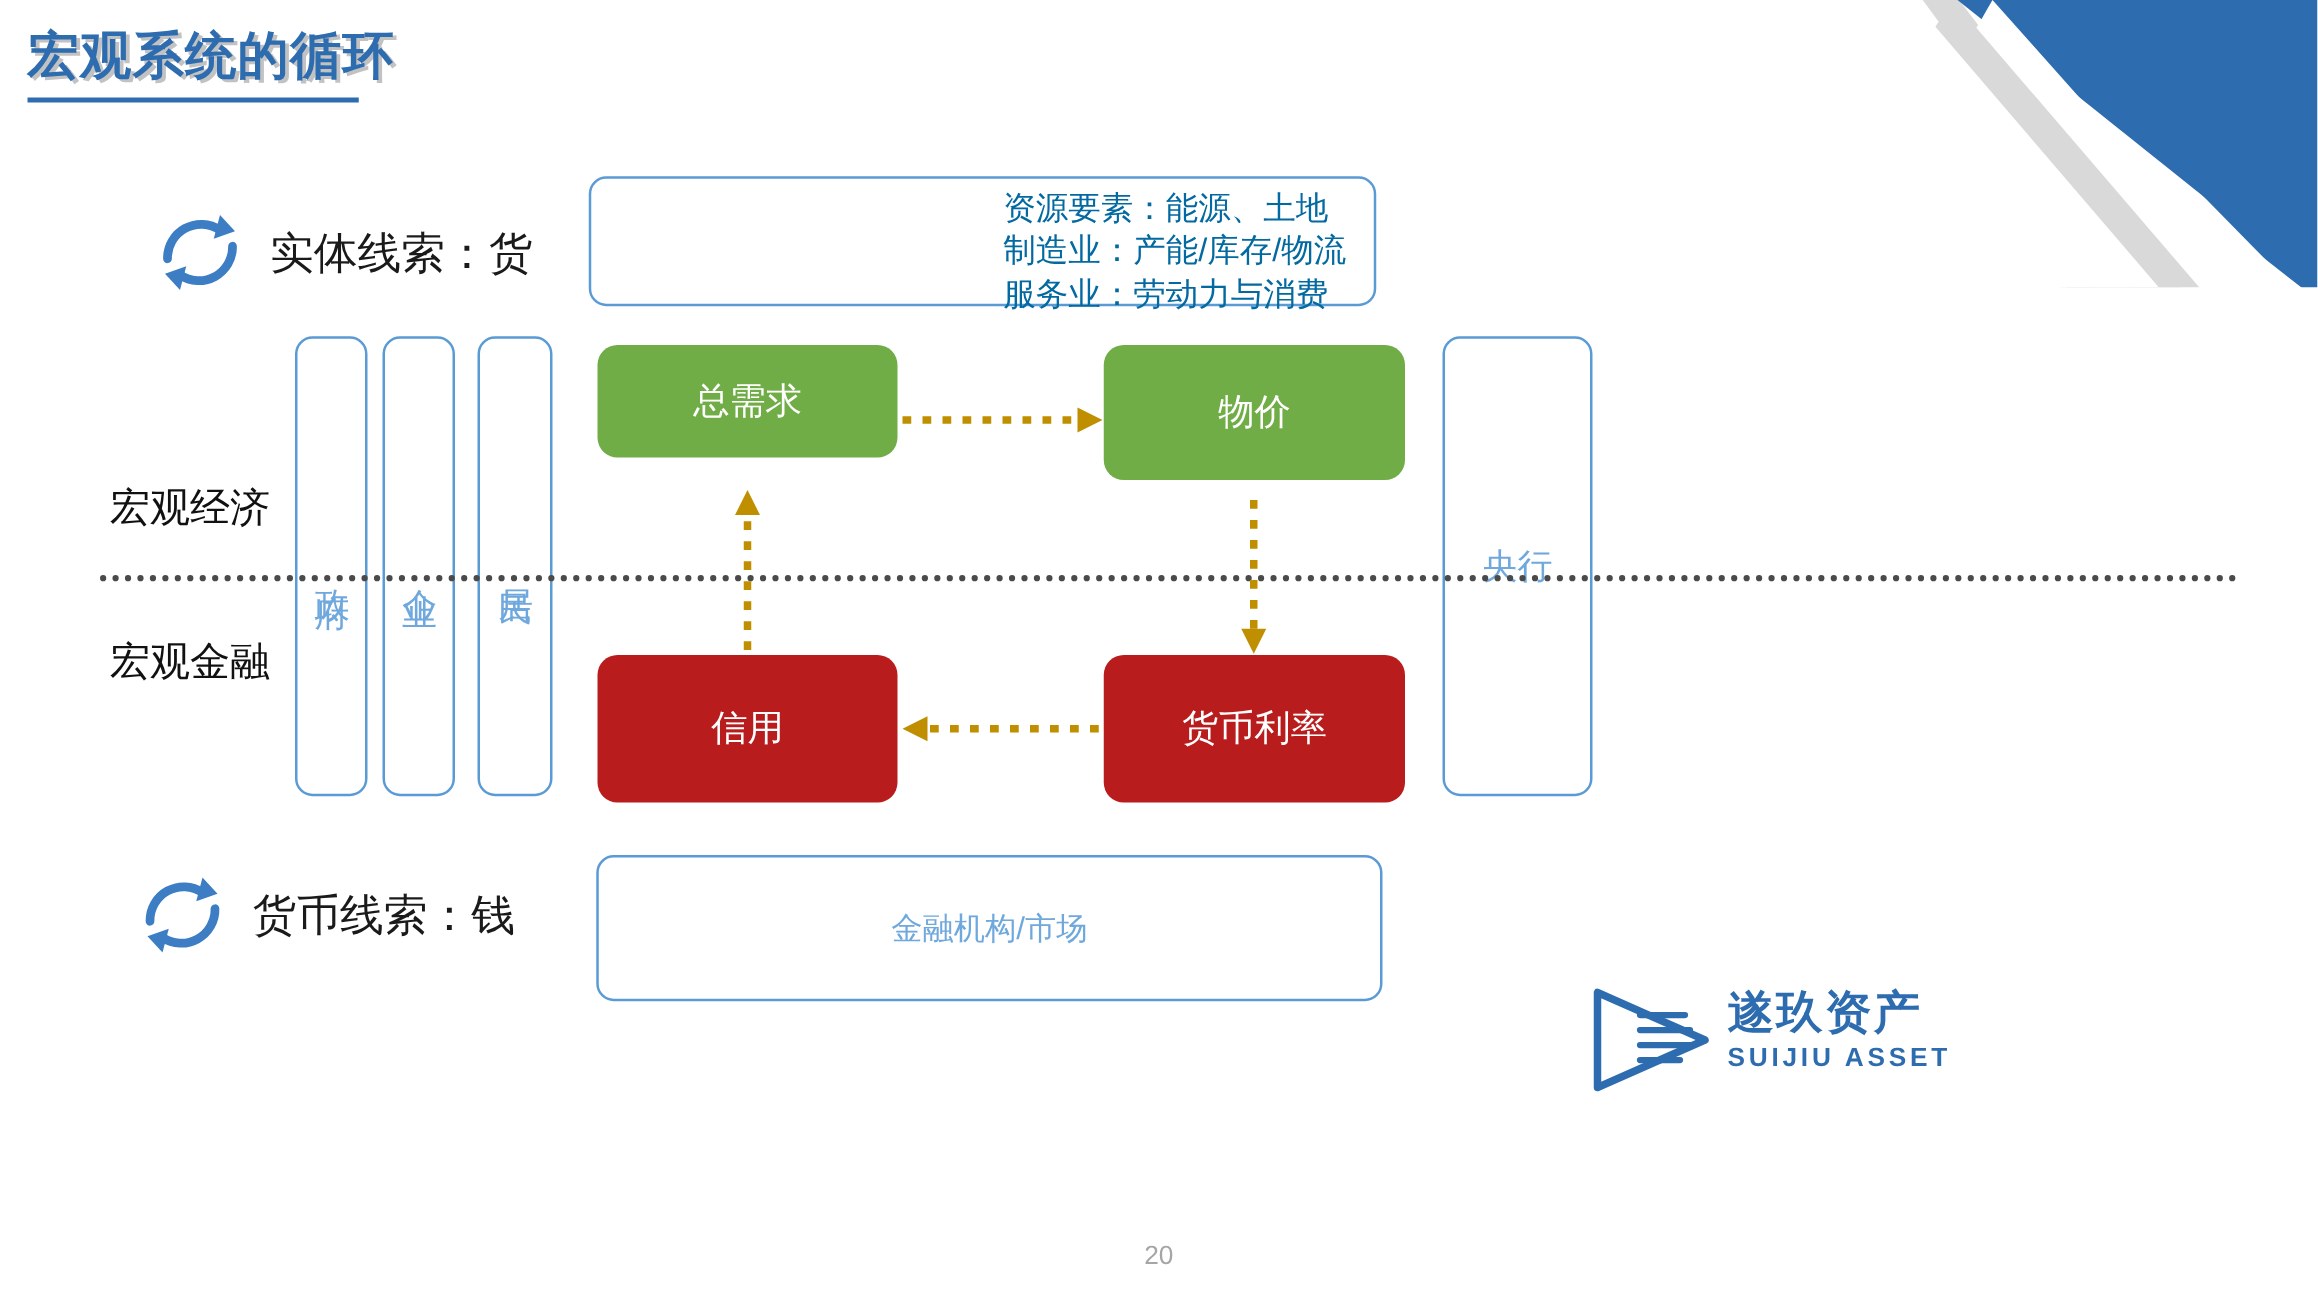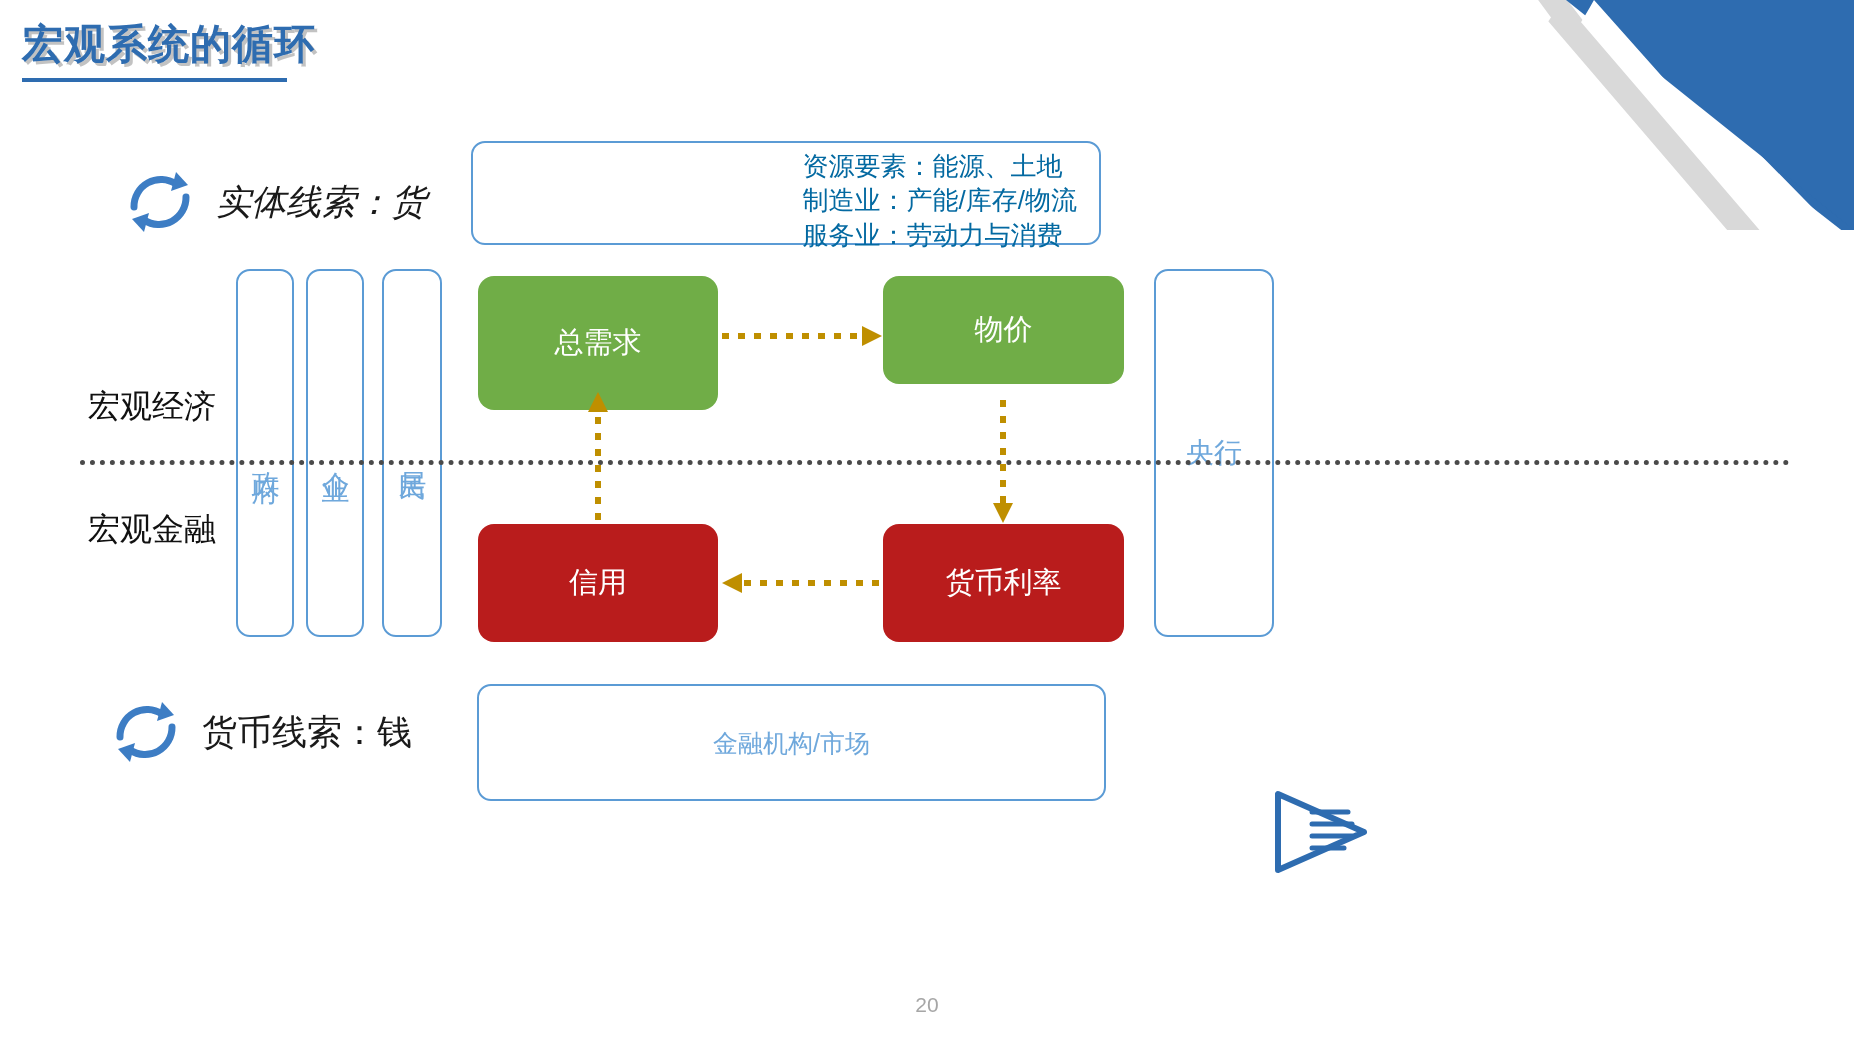--- a/index.html
+++ b/index.html
@@ -21,21 +21,21 @@
     letter-spacing:1px;line-height:1.1;
     text-shadow:3px 3px 0 rgba(120,120,120,.45);
     white-space:nowrap;
   }
   .title-rule{
     margin-top:11px;width:265px;height:4px;background:#2E6CB0;
   }
 
   
   .cycle-row{position:absolute;display:flex;align-items:center;gap:14px;}
-  .cycle-row.top{left:118px;top:160px;font-style:italic;}
+  .cycle-row.top{left:118px;top:160px;}
   .cycle-row.bottom{left:104px;top:690px;align-items:center;}
   .cycle-icon{width:84px;height:84px;flex:0 0 auto;}
   .cycle-label{font-size:35px;color:#1a1a1a;white-space:nowrap;}
 
   
   .outline-box{
     position:absolute;border:2px solid #5B9BD5;border-radius:14px;background:#ffffff;
     box-sizing:border-box;
   }
   .outline-box.resource{left:471px;top:141px;width:630px;height:104px;}
@@ -71,21 +71,21 @@
   .cb-text{color:#6FA8DC;font-size:28px;}
 
   
   .node{
     position:absolute;border-radius:16px;box-sizing:border-box;
     display:flex;align-items:center;justify-content:center;
     color:#ffffff;font-size:29px;
   }
   .node.green{background:#70AD47;}
   .node.yellow{background:#b91c1c;}
-  .node.demand{left:478px;top:276px;width:240px;height:134px;}
+  .node.demand{left:478px;top:276px;width:240px;height:90px;}
   .node.price {left:883px;top:276px;width:241px;height:108px;}
   .node.credit{left:478px;top:524px;width:240px;height:118px;}
   .node.rate  {left:883px;top:524px;width:241px;height:118px;}
 
   
   .sec-label{position:absolute;font-size:32px;color:#111;white-space:nowrap;}
   .sec-label.macro-econ{left:88px;top:385px;}
   .sec-label.macro-fin {left:88px;top:508px;}
 
   
@@ -231,15 +231,19 @@
       <svg viewBox="0 0 98 92" width="98" height="92" xmlns="http://www.w3.org/2000/svg">
         <path d="M 6 8 L 6 84 L 92 46 Z" fill="none" stroke="#2E6CB0" stroke-width="6" stroke-linejoin="round"></path>
         <g stroke="#2E6CB0" stroke-width="5" stroke-linecap="round">
           <line x1="40" y1="26" x2="76" y2="26"></line>
           <line x1="40" y1="38" x2="80" y2="38"></line>
           <line x1="40" y1="50" x2="80" y2="50"></line>
           <line x1="40" y1="62" x2="72" y2="62"></line>
         </g>
       </svg>
     </span>
+    <span class="logo-text">
+      <span class="logo-cn">遂玖资产</span>
+      <div class="logo-en">SUIJIU  ASSET</div>
+    </span>
   </div>
 
 </div>
 
 </body></html>

